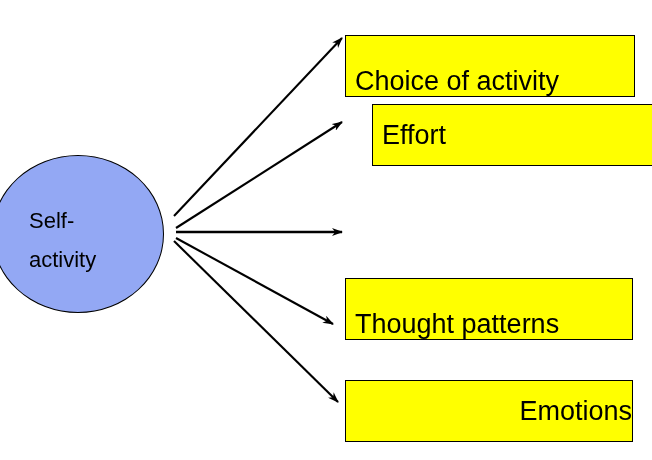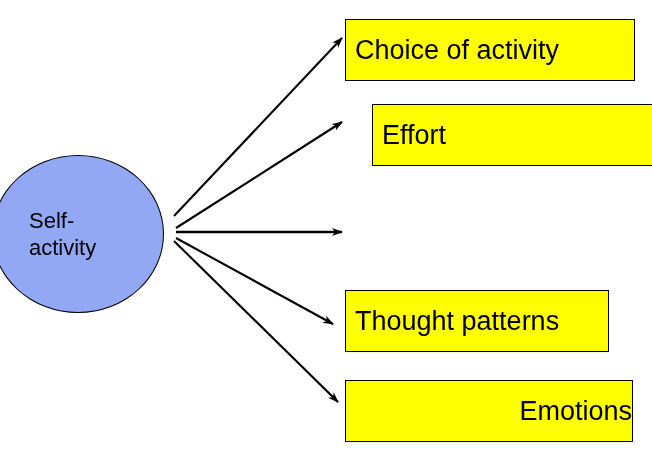--- a/index.html
+++ b/index.html
@@ -41,20 +41,21 @@
     justify-content: center;
     align-items: flex-start;
     padding-left: 36px;
     box-sizing: border-box;
   }
   .node-circle .line {
     font-size: 22px;
     line-height: 27px;
     color: #000000;
     white-space: nowrap;
+    margin-top: 12px;
   }
   .out-box {
     position: absolute;
     background: #ffff00;
     border: 1.5px solid #000000;
     box-sizing: border-box;
     display: flex;
     align-items: center;
     padding-left: 9px;
   }
@@ -81,30 +82,30 @@
     <line x1="176" y1="232" x2="342" y2="232" stroke="#000000" stroke-width="2.3" marker-end="url(#arrowhead)"></line>
     <line x1="176" y1="238" x2="333" y2="324" stroke="#000000" stroke-width="2.1" marker-end="url(#arrowhead)"></line>
     <line x1="174" y1="241" x2="338" y2="402" stroke="#000000" stroke-width="2.1" marker-end="url(#arrowhead)"></line>
   </svg>
 
   <div class="node-circle">
     <span class="line">Self-</span>
     <span class="line">activity</span>
   </div>
 
-  <div class="out-box" style="left:345px; top:19px; width:290px; height:62px;">
+  <div class="out-box" style="left:345px; top:35px; width:290px; height:62px;align-items:flex-end;">
     <span class="label">Choice of activity</span>
   </div>
 
   <div class="out-box" style="left:345px; top:104px; width:292px; height:62px;margin-left:27px;">
     <span class="label">Effort</span>
   </div>
 
 
-  <div class="out-box" style="left:345px; top:290px; width:264px; height:62px;">
+  <div class="out-box" style="left:345px; top:278px; width:288px; height:62px;align-items:flex-end;">
     <span class="label">Thought patterns</span>
   </div>
 
   <div class="out-box" style="left:345px; top:380px; width:288px; height:62px;justify-content:flex-end;">
     <span class="label">Emotions</span>
   </div>
 
 </div>
 
 </body></html>

